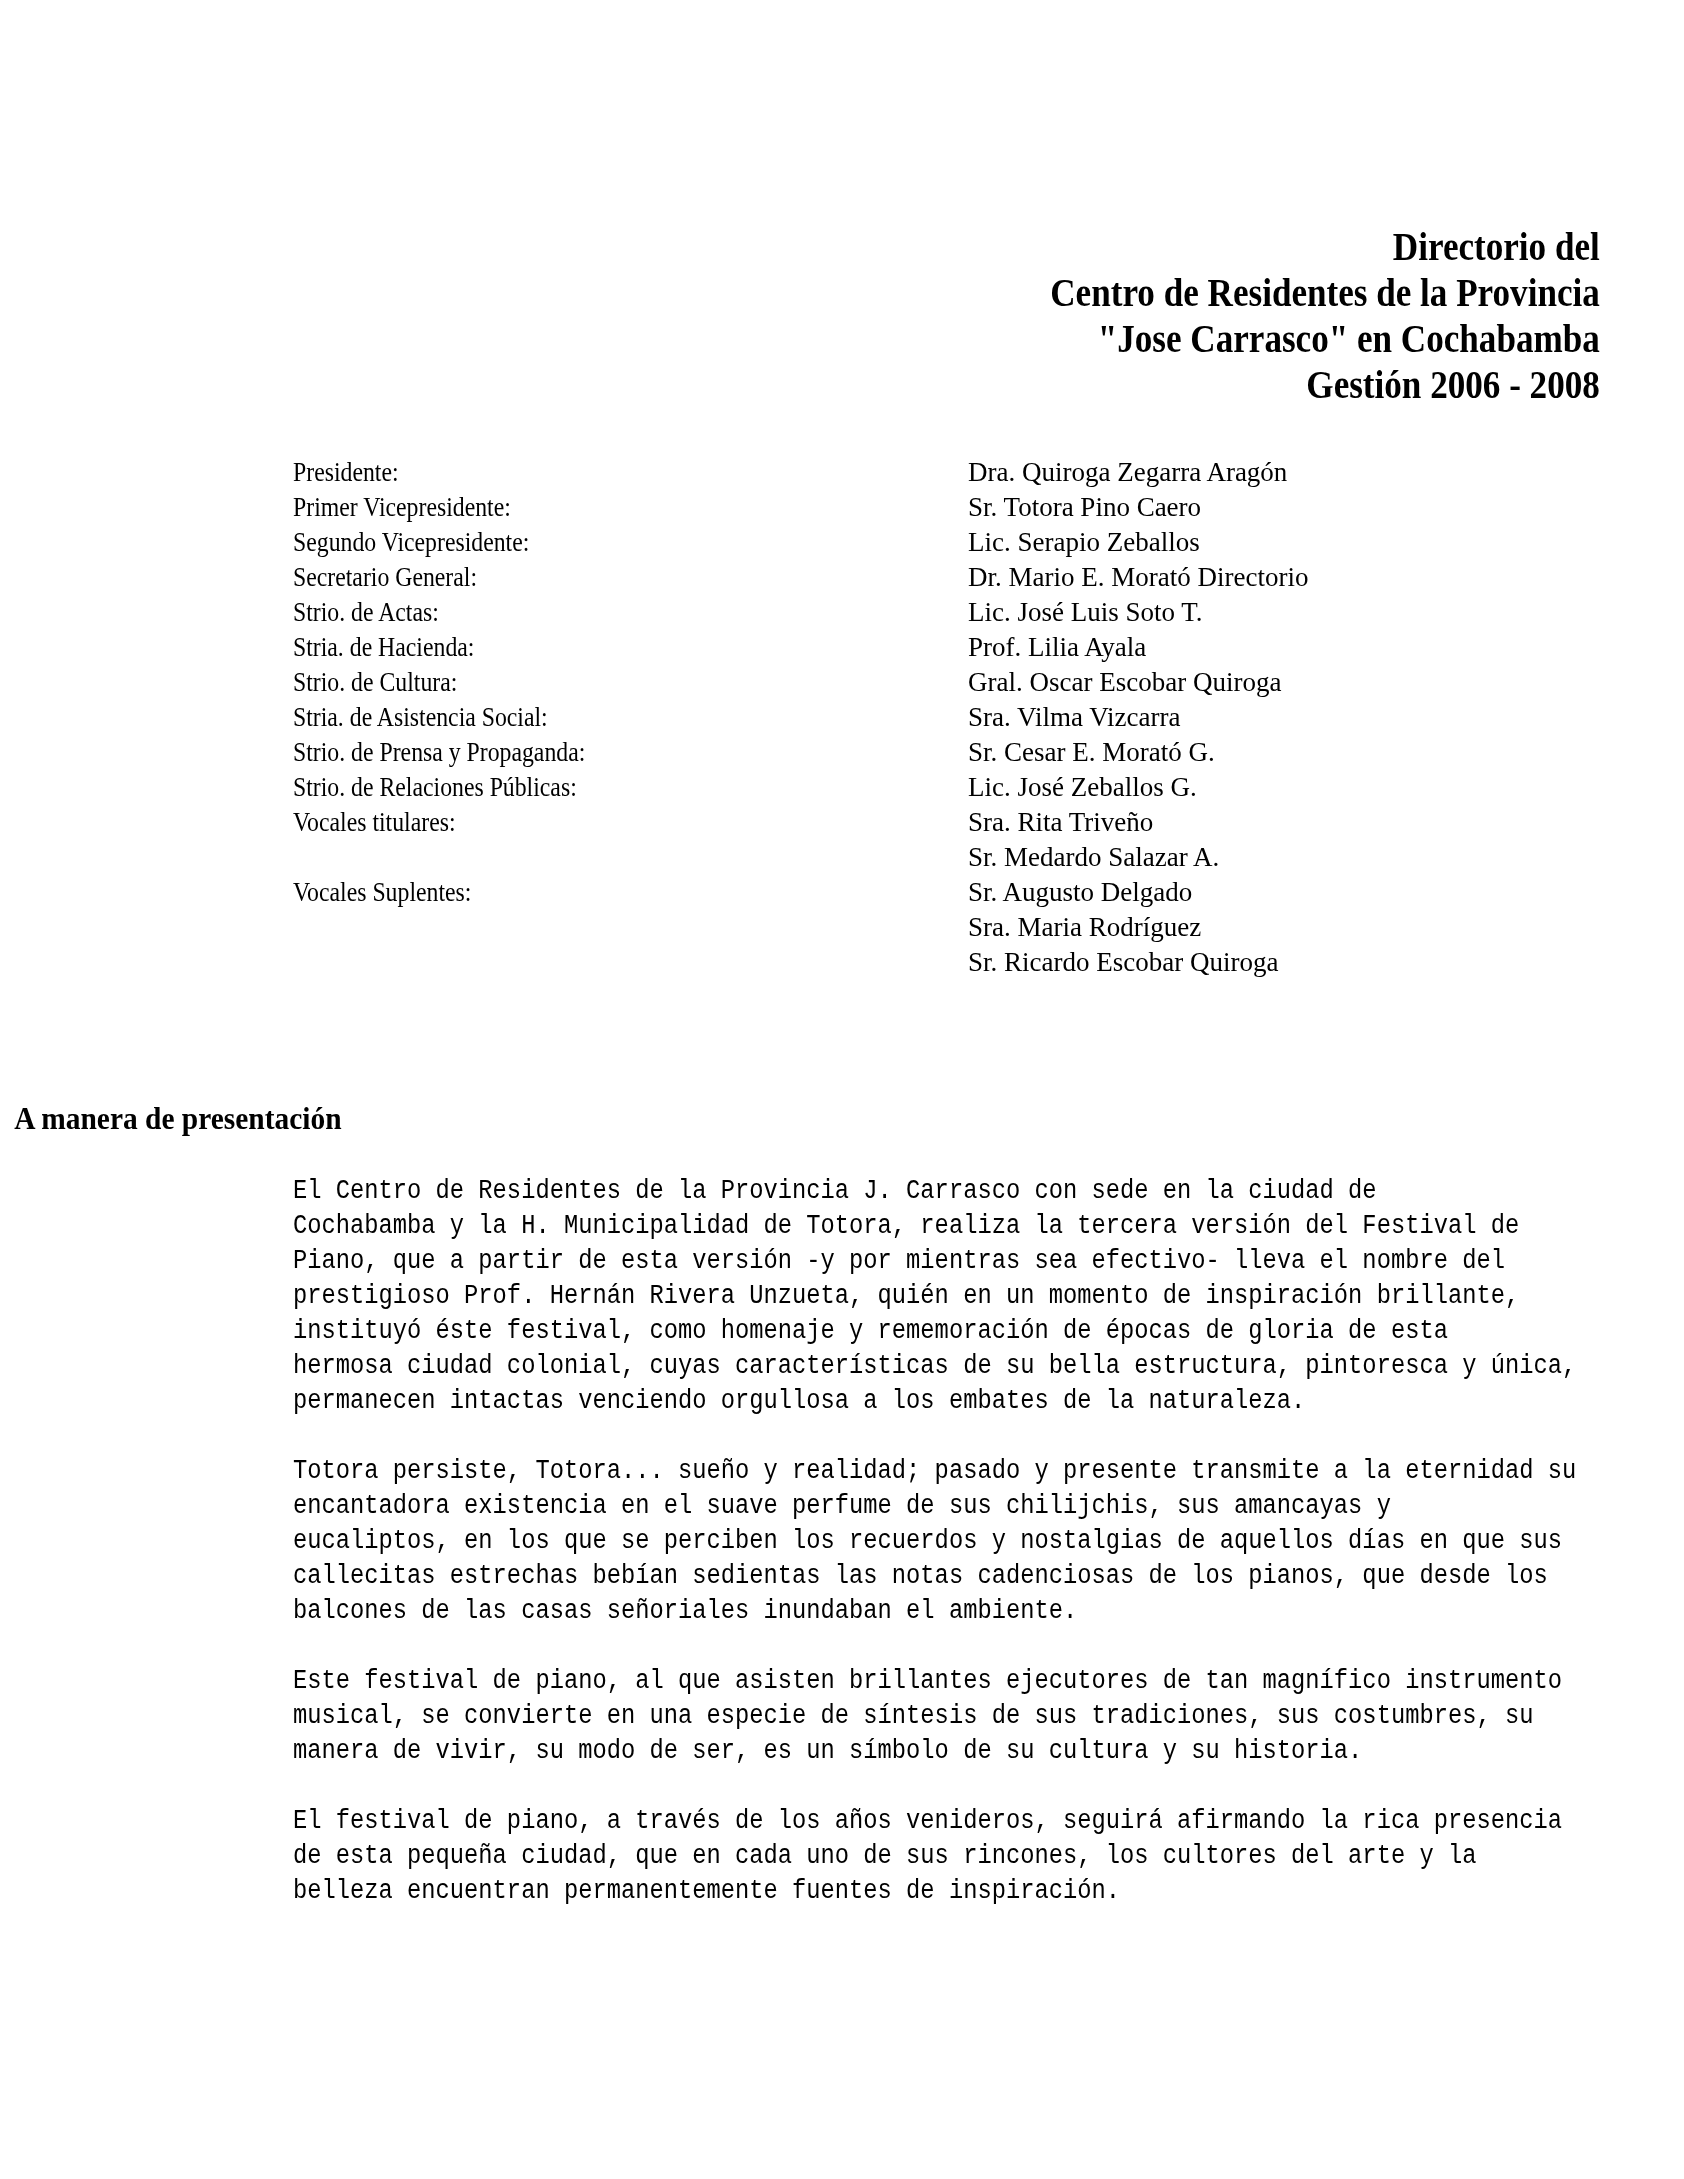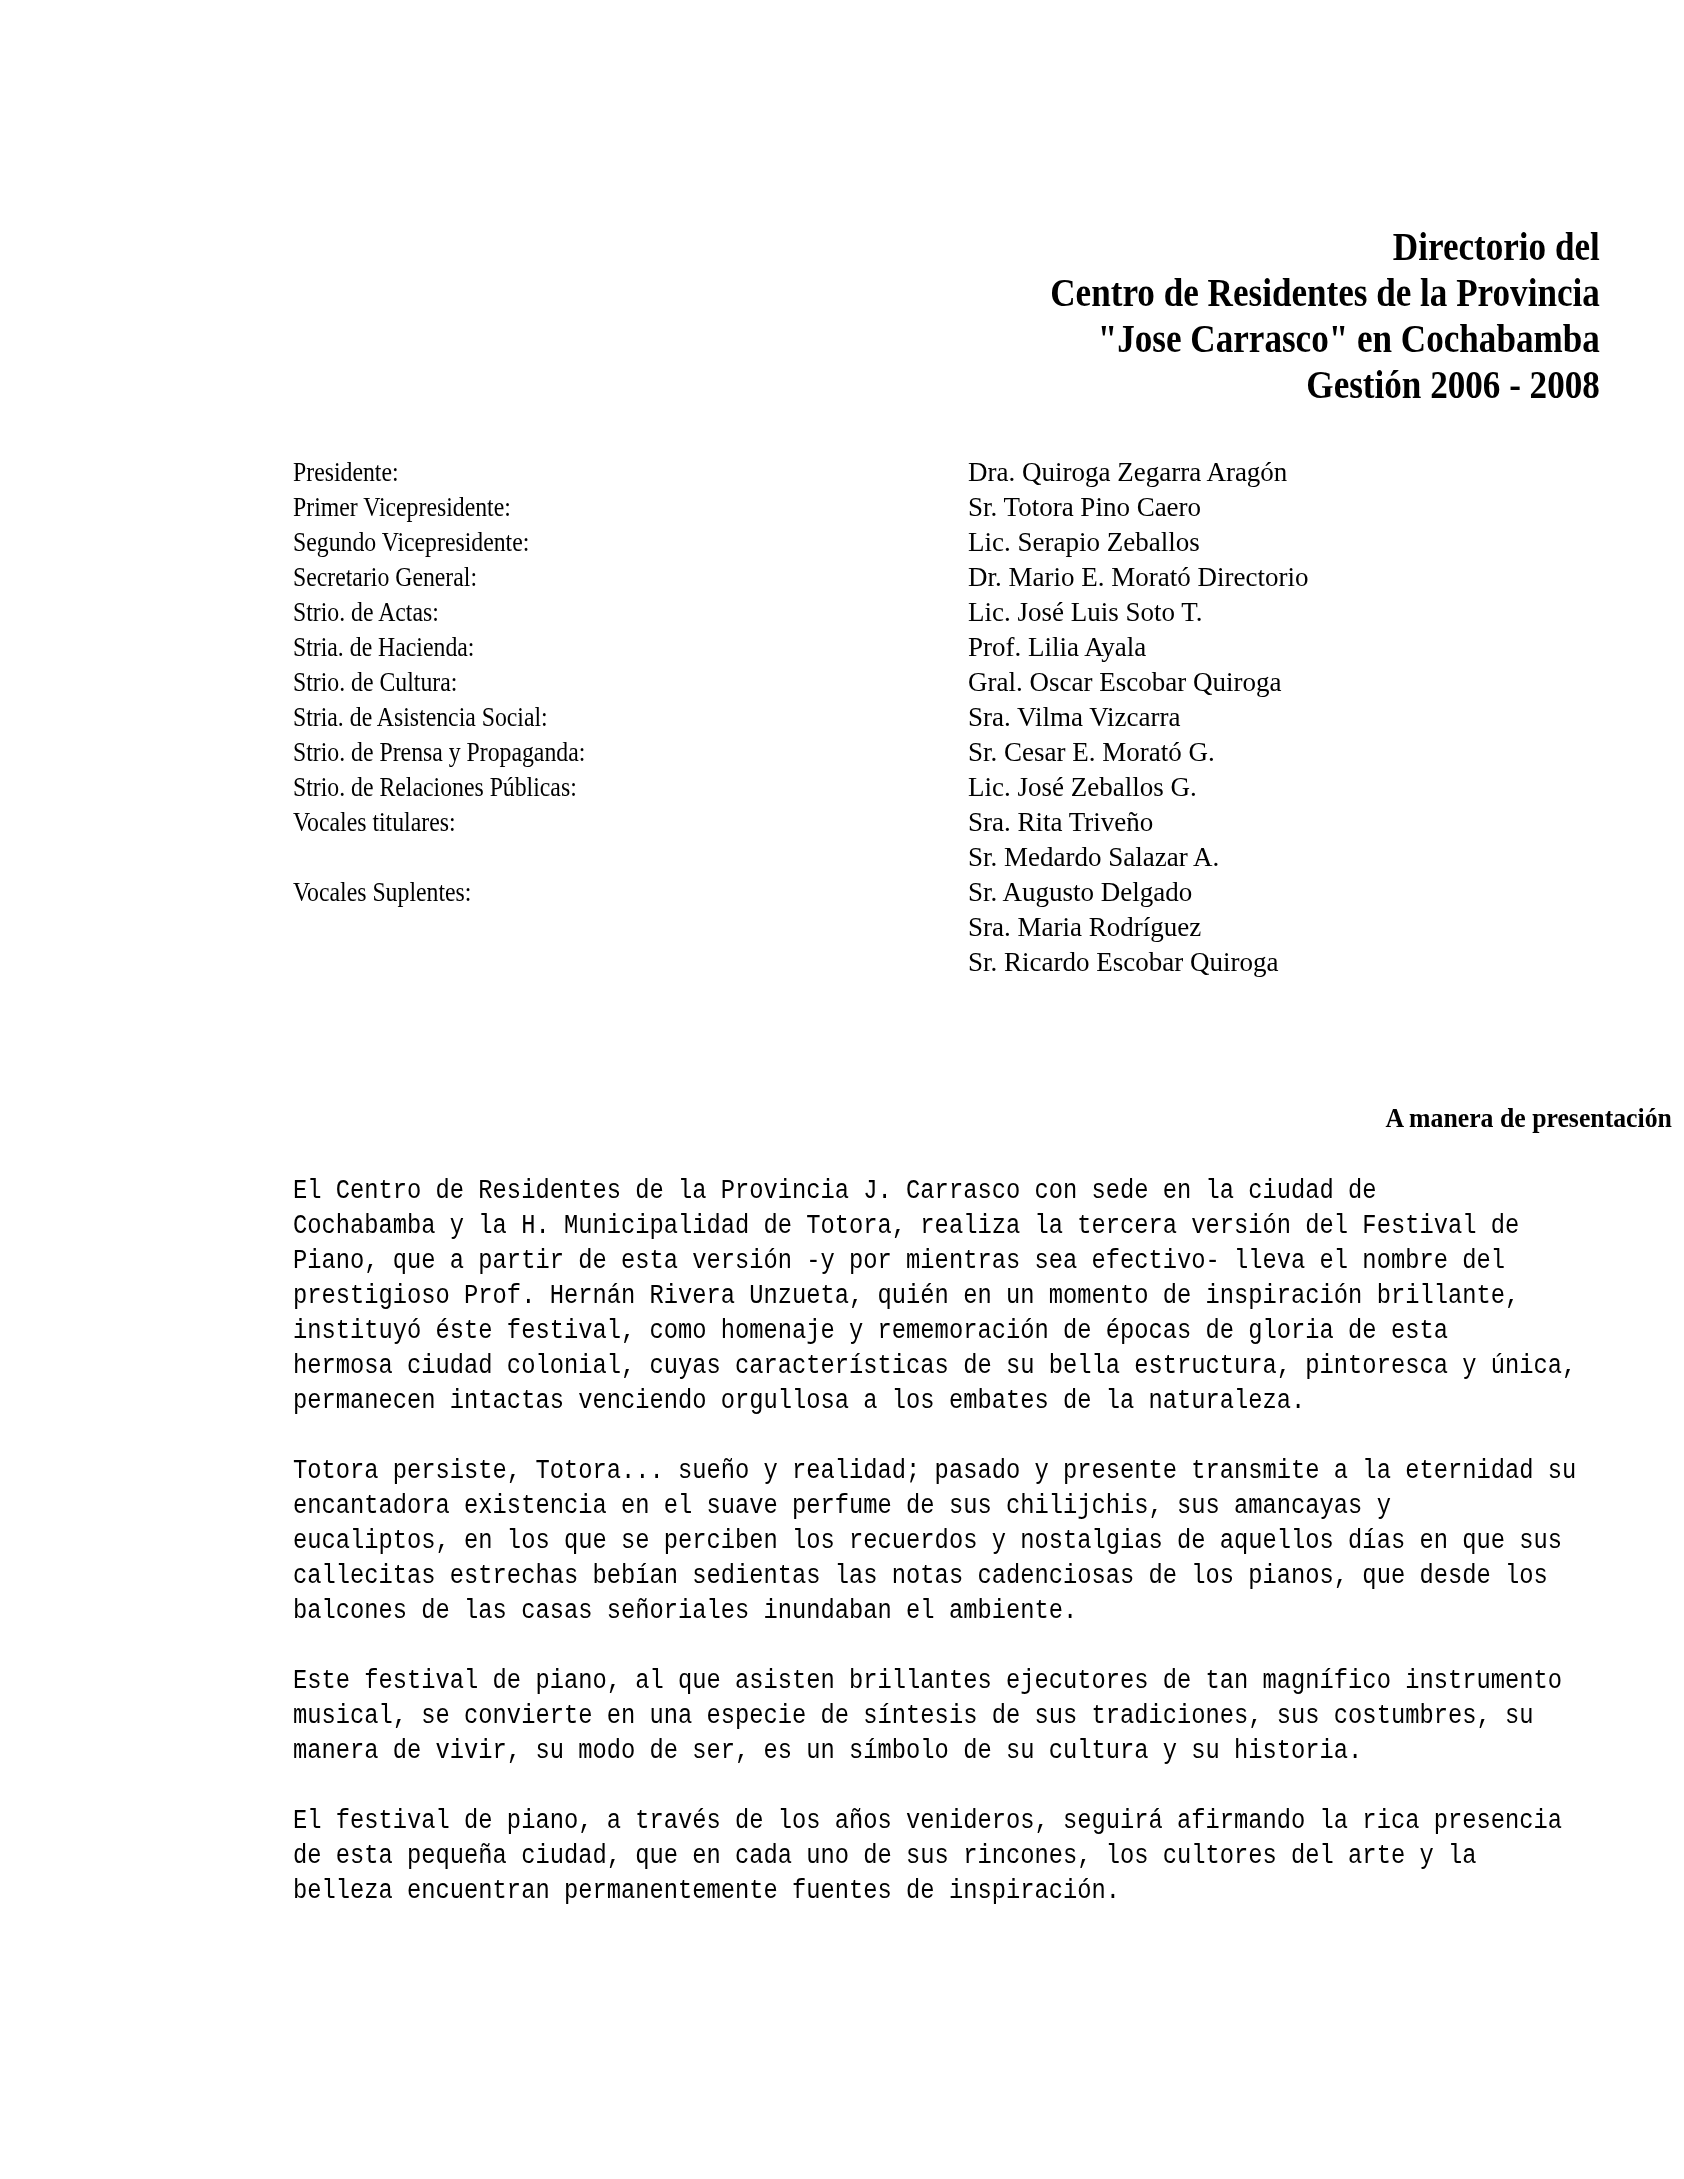--- a/index.html
+++ b/index.html
@@ -62,23 +62,23 @@
       position: absolute;
       left: 675px;
       top: 0;
       font-size: 27px;
     }
     .section-heading {
       position: absolute;
       left: 0;
       top: 1095px;
       width: 1684px;
-      text-align: right;
+      text-align: left;
       font-weight: bold;
-      font-size: 28px;
+      font-size: 32px;
       line-height: 46px;
     }
     .section-heading span {
       display: inline-block;
       transform: scaleX(0.92);
       transform-origin: center;
     }
     .body-text {
       position: absolute;
       left: 293px;

